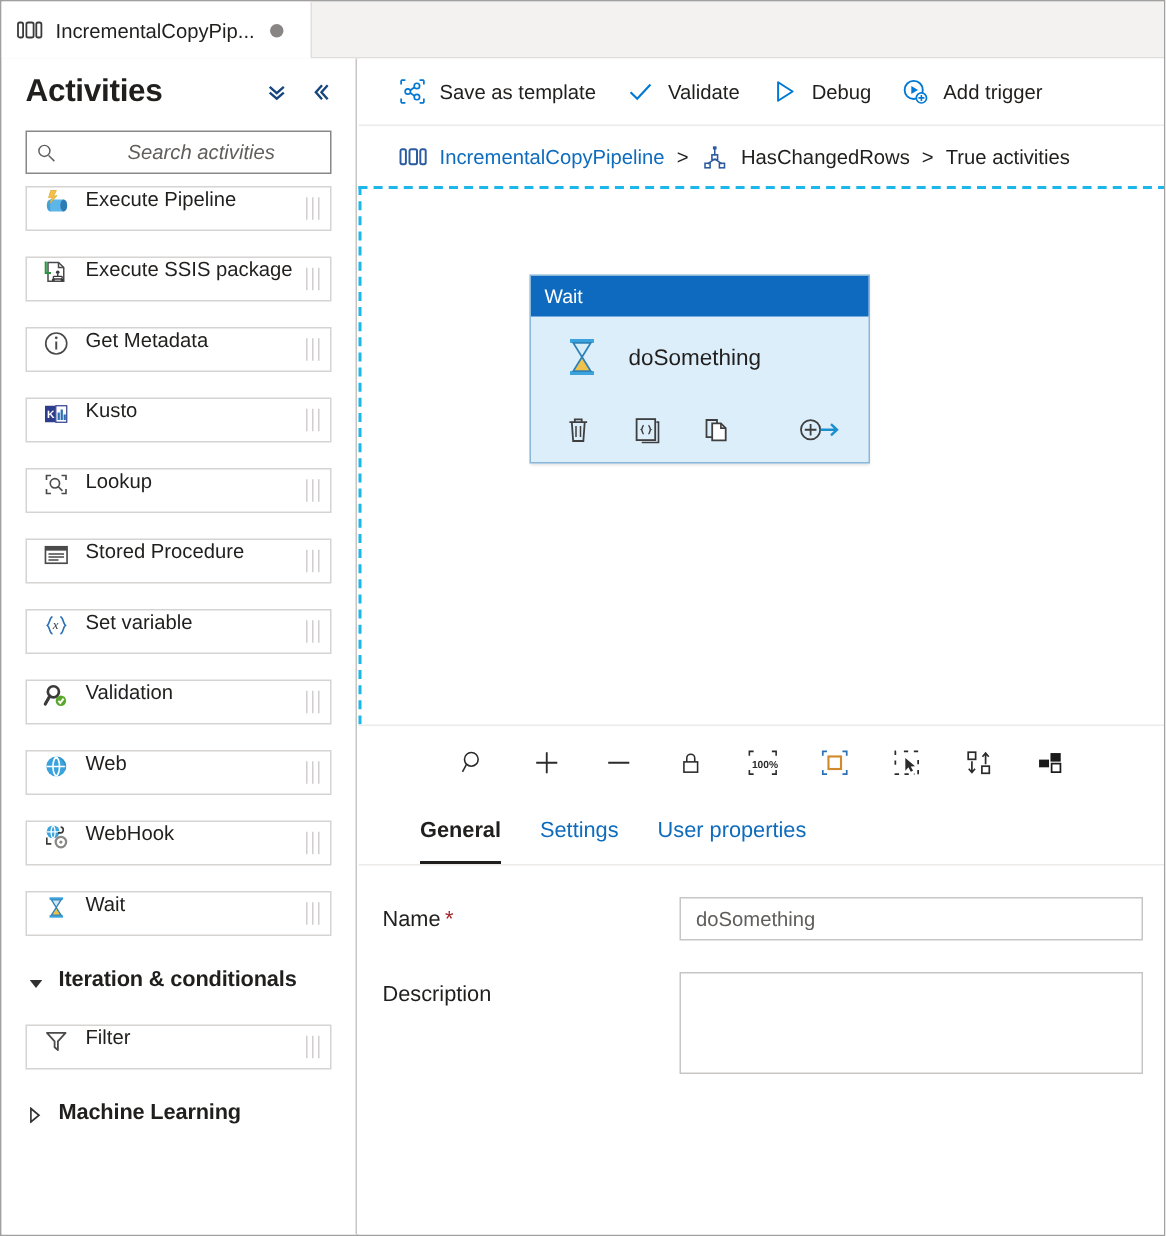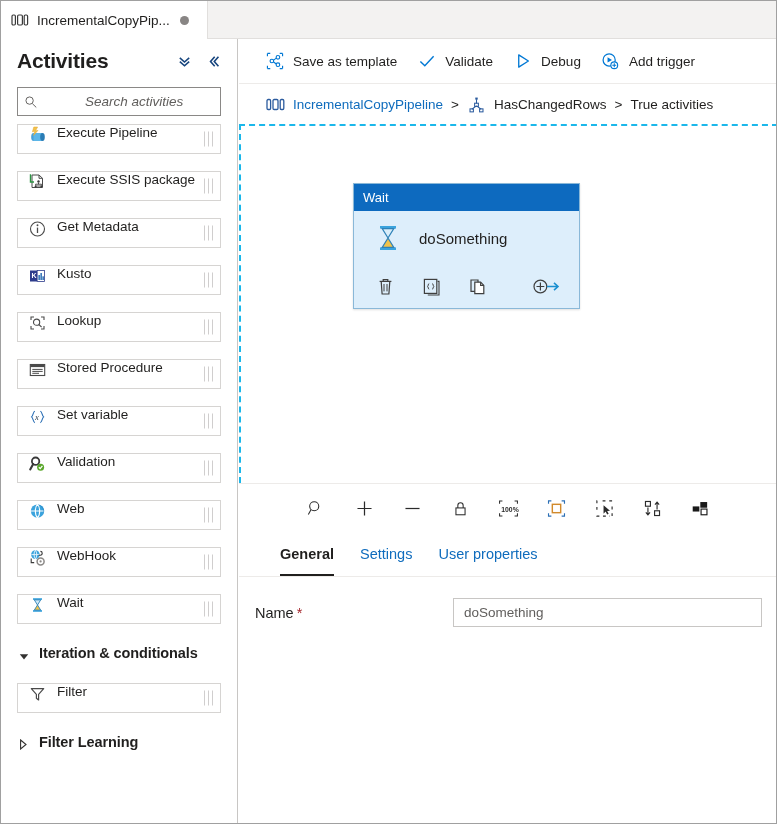--- a/index.html
+++ b/index.html
@@ -495,21 +495,21 @@
             <i></i>
           </span>
       </div>
 
       <div class="group-header">
         <span class="caret">
           <svg viewBox="0 0 9 11" width="9" height="11">
             <path d="M1.6 1 L7 5.5 L1.6 10 Z" fill="none" stroke="#323130" stroke-width="1.1"></path>
           </svg>
         </span>
-        <span class="g-label">Filter Learning</span>
+        <span class="g-label">Machine Learning</span>
       </div>
 
     </div>
   </div>
 
   <div class="rightpane">
 
     <div class="cmdbar">
 
       <div class="cmd-btn">
@@ -711,16 +711,24 @@
 
     <div class="form">
       <div class="form-row">
         <div class="form-label">
           <span>Name</span><span class="req">*</span>
         </div>
         <div class="form-field">
           <input class="txt" type="text" value="doSomething" style="">
         </div>
       </div>
+      <div class="form-row">
+        <div class="form-label">
+          <span>Description</span>
+        </div>
+        <div class="form-field">
+          <textarea class="area" placeholder="" style=""></textarea>
+        </div>
+      </div>
     </div>
 
   </div>
 </div>
 
 </body></html>

